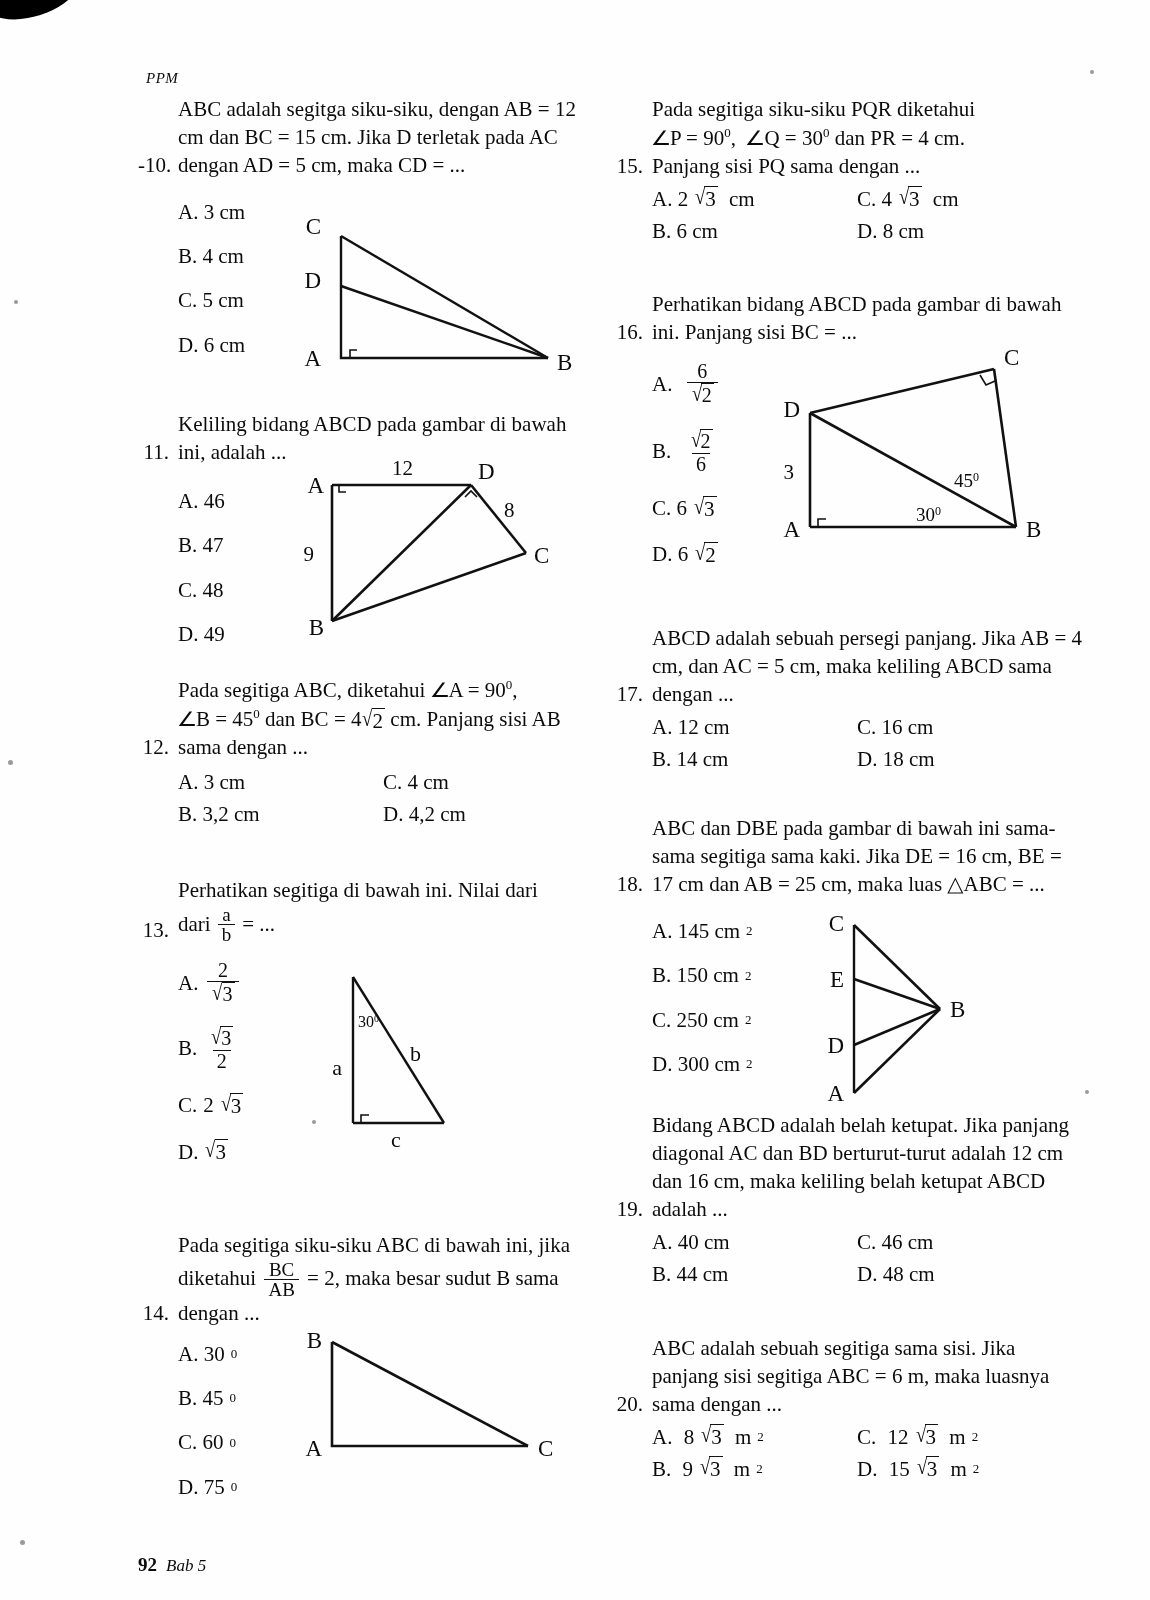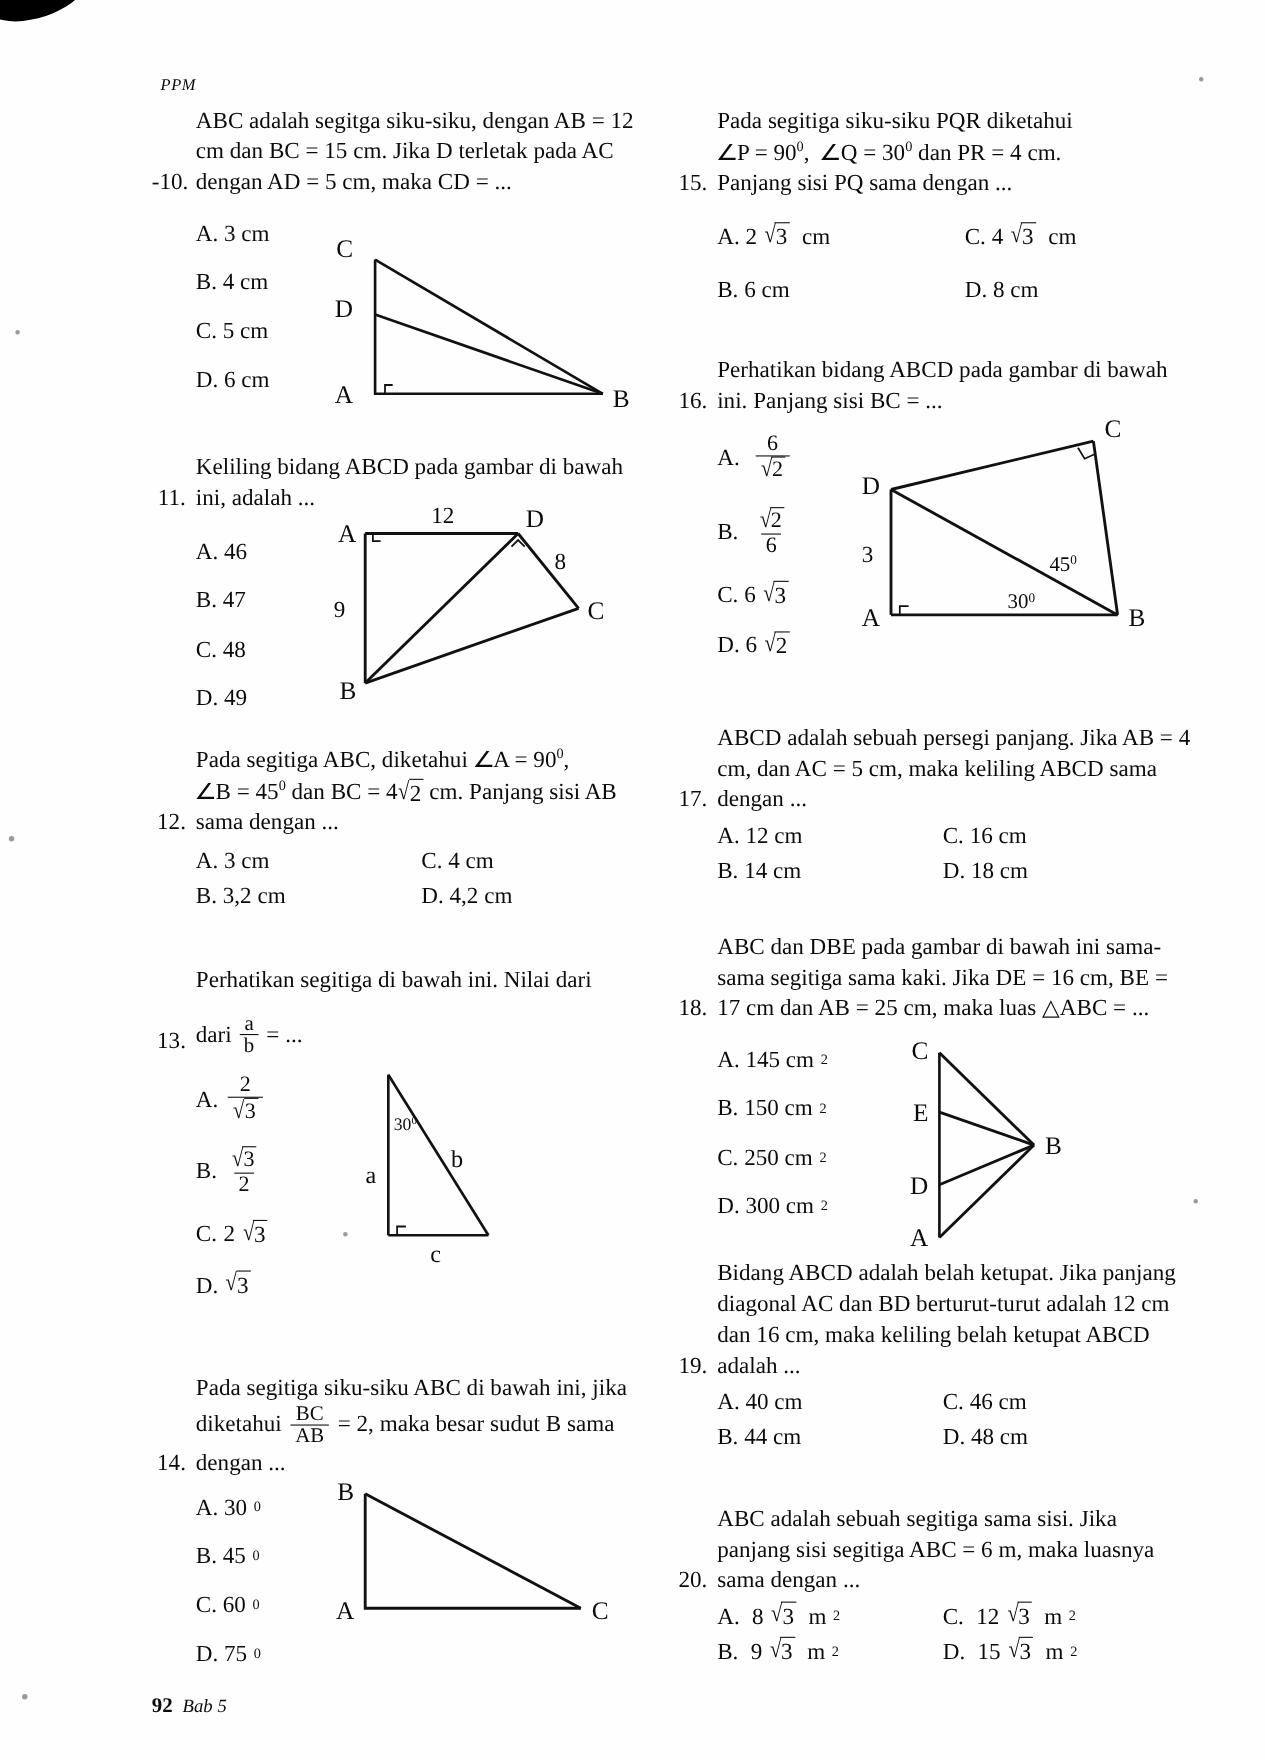--- a/index.html
+++ b/index.html
@@ -62,21 +62,21 @@
   .sqrt .rad { font-size:22px; line-height:1; transform:translateY(0px) scaleX(.85); }
   .sqrt .rand { border-top:1.5px solid #111; padding:0 2px 0 1px; margin-left:-2px; line-height:1.15; }
   .sup { font-size:13px; vertical-align:super; }
   .ang { font-size:20px; display:inline-block; transform:scaleX(1.15); }
 
   .fig { position:absolute; }
   .fig svg { display:block; overflow:visible; }
   .fig text { font-family:"Liberation Serif", serif; fill:#0b0b0b; }
 
   .footer {
-    position:absolute; left:138px; bottom:38px;
+    position:absolute; left:138px; bottom:24px;
     font-size:19px; display:flex; align-items:baseline; gap:9px;
   }
   .footer .pg { font-weight:bold; }
   .footer .bab { font-style:italic; font-size:17px; }
 </style>
 </head>
 <body>
 
 <div class="page">
 
@@ -165,21 +165,21 @@
         <div class="opt">B. 3,2 cm</div>
         <div class="opt">D. 4,2 cm</div>
       </div>
     </div>
 
     <div class="q" style="margin-top:48px;">
       <div class="q-head">
         <div class="q-num">13.</div>
         <div class="q-body">
           <span>Perhatikan segitiga di bawah ini. Nilai dari</span><br>
-          <span style="display:inline-flex;align-items:center;gap:4px;margin-top:16px;">
+          <span style="display:inline-flex;align-items:center;gap:4px;">
             dari
             <span class="frac small">
               <span class="num">a</span>
               <span class="den">b</span>
             </span>
             <span>= ...</span>
           </span>
         </div>
       </div>
       <div class="opts opt-indent" style="margin-top:16px;">
@@ -281,21 +281,21 @@
     <div class="q">
       <div class="q-head">
         <div class="q-num">15.</div>
         <div class="q-body">
           <span>Pada segitiga siku-siku PQR diketahui</span><br>
           <span class="ang">∠</span><span>P = 90</span><span class="sup">0</span>,&nbsp;
           <span class="ang">∠</span><span>Q = 30</span><span class="sup">0</span><span> dan PR = 4 cm.</span><br>
           <span>Panjang sisi PQ sama dengan ...</span>
         </div>
       </div>
-      <div class="opts opts-2col opt-indent" style="margin-top:20px;gap:20px;">
+      <div class="opts opts-2col opt-indent" style="margin-top:4px;">
         <div class="opt">A. 2<span class="sqrt">
               <span class="rad">√</span>
               <span class="rand">3</span>
             </span>&nbsp;cm</div>
         <div class="opt">C. 4<span class="sqrt">
               <span class="rad">√</span>
               <span class="rand">3</span>
             </span>&nbsp;cm</div>
         <div class="opt">B. 6 cm</div>
         <div class="opt">D. 8 cm</div>

